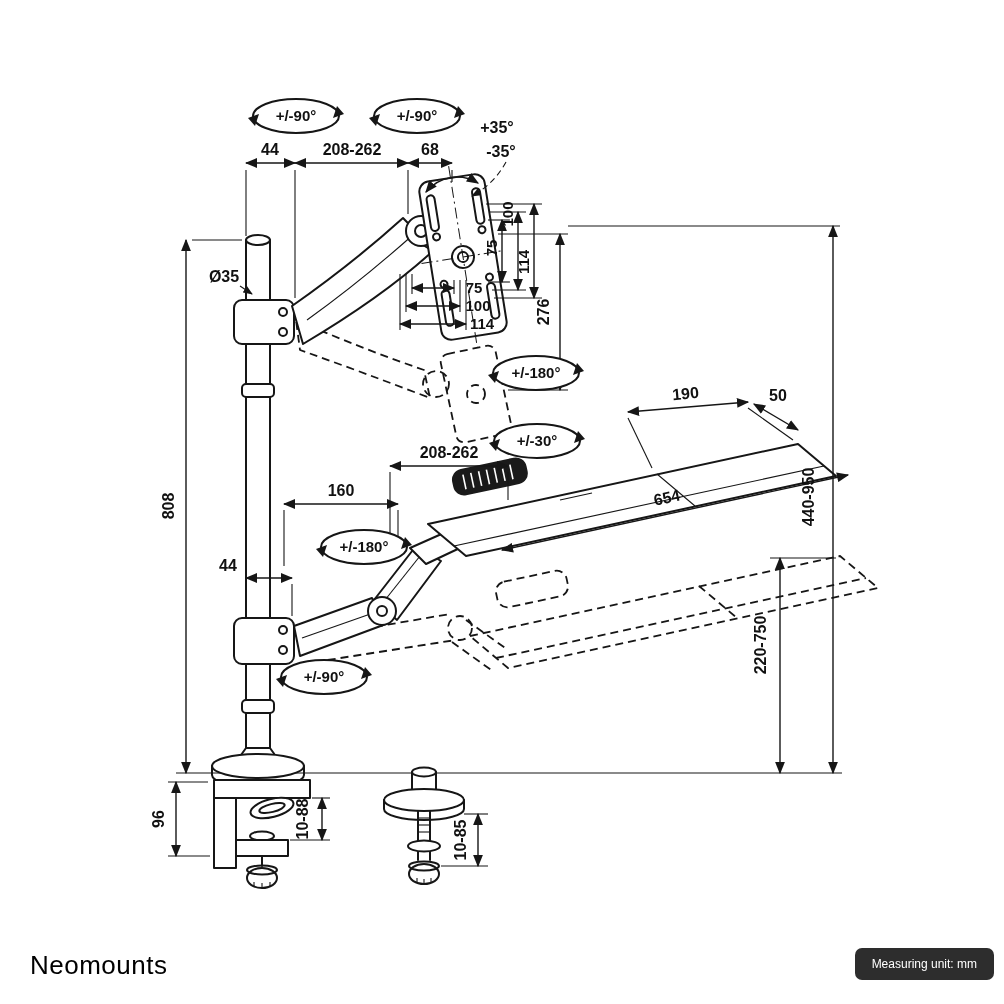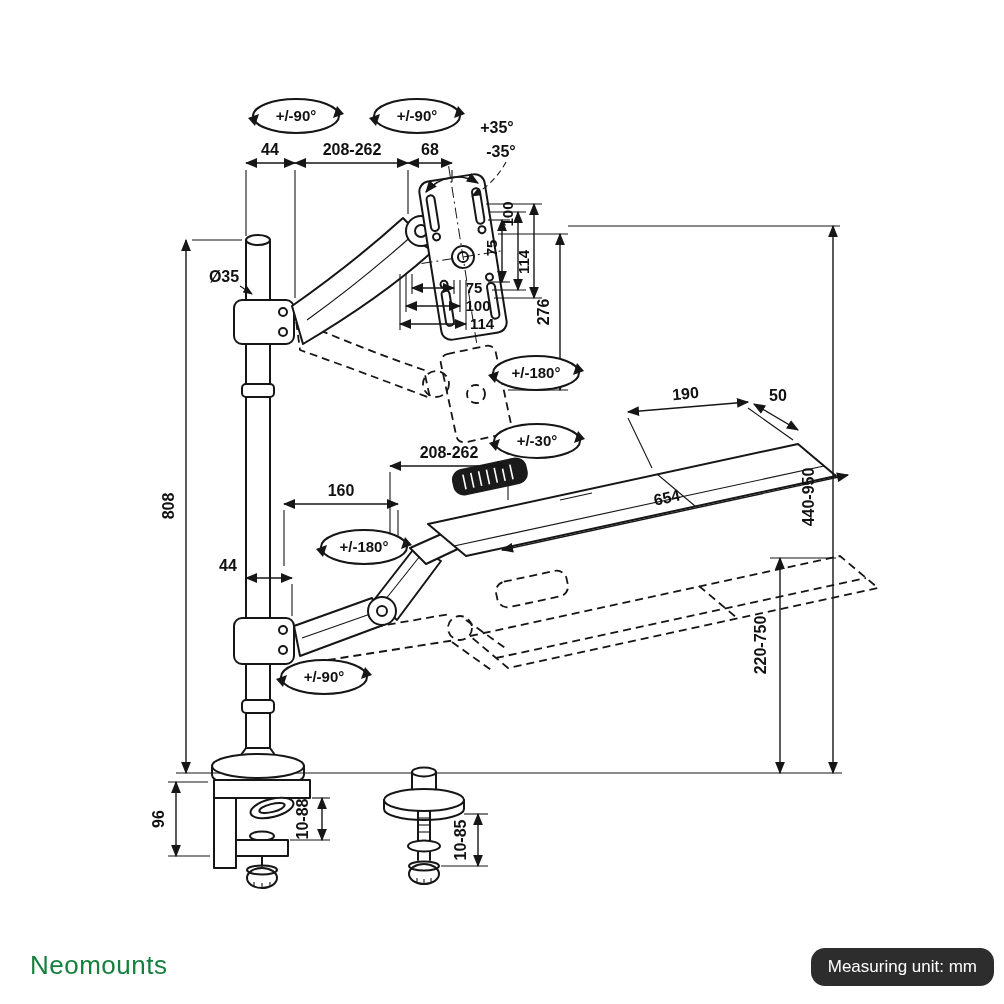--- a/index.html
+++ b/index.html
@@ -1,21 +1,21 @@
 <!DOCTYPE html>
 <html><head>
 <meta charset="utf-8">
 <style>
   html,body{margin:0;padding:0;background:#fff}
   .canvas{position:relative;width:1004px;height:1004px;background:#ffffff;overflow:hidden;
           font-family:"Liberation Sans",sans-serif}
   .canvas svg{position:absolute;left:0;top:0}
-  .brand{position:absolute;left:30px;top:950px;font-size:26px;font-weight:500;color:#15803d;letter-spacing:.5px}
+  .brand{position:absolute;left:30px;top:950px;font-size:26px;font-weight:500;color:#000000;letter-spacing:.5px}
   .unit-badge{position:absolute;right:10px;top:948px;background:#2d2d2d;color:#fff;
-              font-size:17px;padding:9px 17px;border-radius:14px}
+              font-size:12px;padding:9px 17px;border-radius:7px}
   
   .s  {stroke:#161616;stroke-width:2;fill:none;stroke-linecap:round;stroke-linejoin:round}
   .sf {stroke:#161616;stroke-width:2;fill:#ffffff;stroke-linejoin:round}
   .sd {stroke:#161616;stroke-width:1.8;fill:none;stroke-dasharray:8 5;stroke-linejoin:round}
   .thin{stroke:#161616;stroke-width:1.1;fill:none}
   .dim{stroke:#161616;stroke-width:1.4;fill:none}
   .ext{stroke:#161616;stroke-width:1.1;fill:none}
   .cl {stroke:#161616;stroke-width:1;stroke-dasharray:11 4 2 4;fill:none}
   .dark{fill:#1a1a1a;stroke:none}
   .rib{stroke:#ffffff;stroke-width:1.6}

